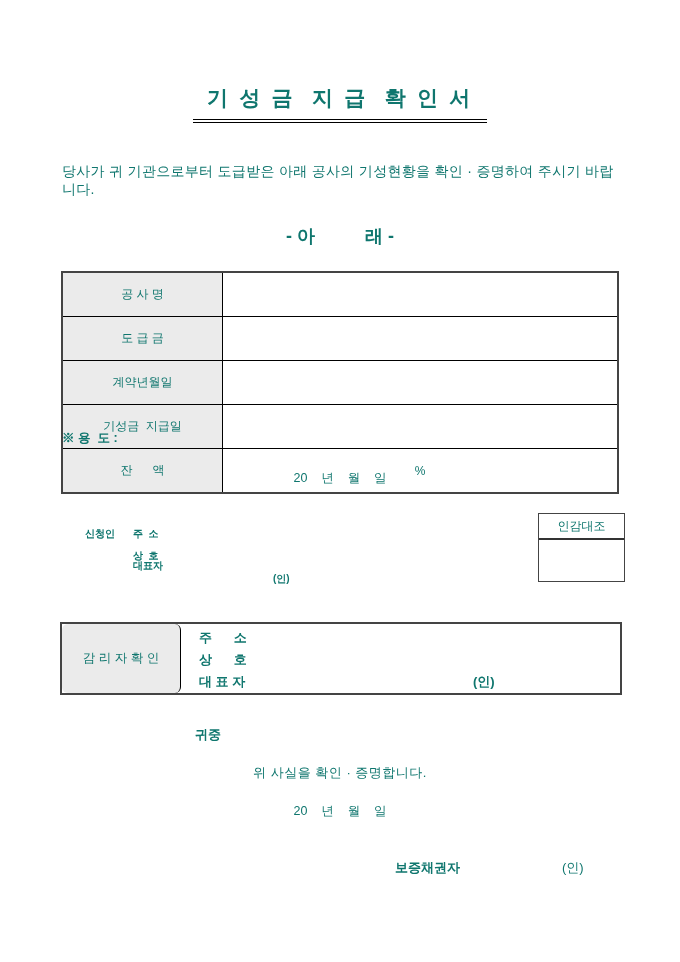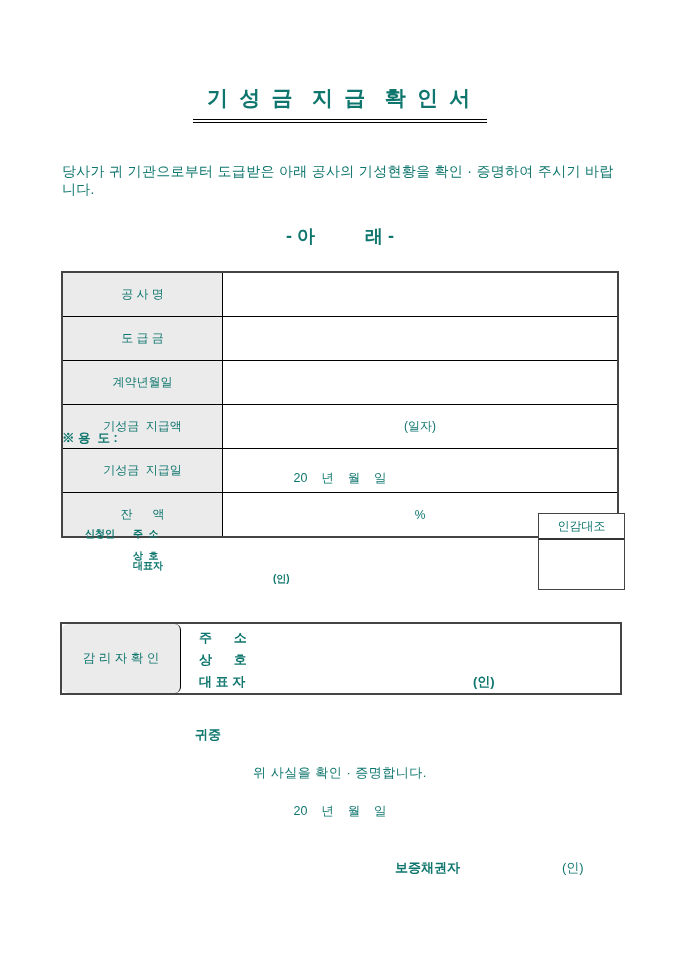--- a/index.html
+++ b/index.html
@@ -61,21 +61,21 @@
   .applicant { top: 527px; left: 85px; width: 320px; height: 70px; font-size: 10px; font-weight: bold; }
   .applicant .role { position: absolute; left: 0; top: 0; white-space: pre; }
   .applicant .l1 { position: absolute; left: 48px; top: 0; white-space: pre; }
   .applicant .l2 { position: absolute; left: 48px; top: 22px; white-space: pre; }
   .applicant .l3 { position: absolute; left: 48px; top: 32px; white-space: pre; }
   .applicant .seal { position: absolute; left: 188px; top: 45px; font-weight: bold; }
 
   
   .sealbox {
     top: 513px; left: 538px;
-    width: 87px; height: 77px;
+    width: 87px; height: 69px;
     border: 1px solid #444;
     box-sizing: border-box;
     background: #fff;
   }
   .sealbox .hd {
     height: 24px; line-height: 24px;
     text-align: center; font-size: 12px;
     border-bottom: 2px solid #333;
   }
   .sealbox .area { height: 50px; }
@@ -132,24 +132,20 @@
       </tr>
       <tr>
         <td class="lbl">도 급 금</td>
         <td class="val"></td>
       </tr>
       <tr>
         <td class="lbl">계약년월일</td>
         <td class="val"></td>
       </tr>
       <tr>
-        <td class="lbl">기성금  지급액</td>
-        <td class="val">(일자)</td>
-      </tr>
-      <tr>
         <td class="lbl">기성금  지급일</td>
         <td class="val"></td>
       </tr>
       <tr>
         <td class="lbl">잔      액</td>
         <td class="val">%</td>
       </tr>
     </tbody>
   </table>
 

